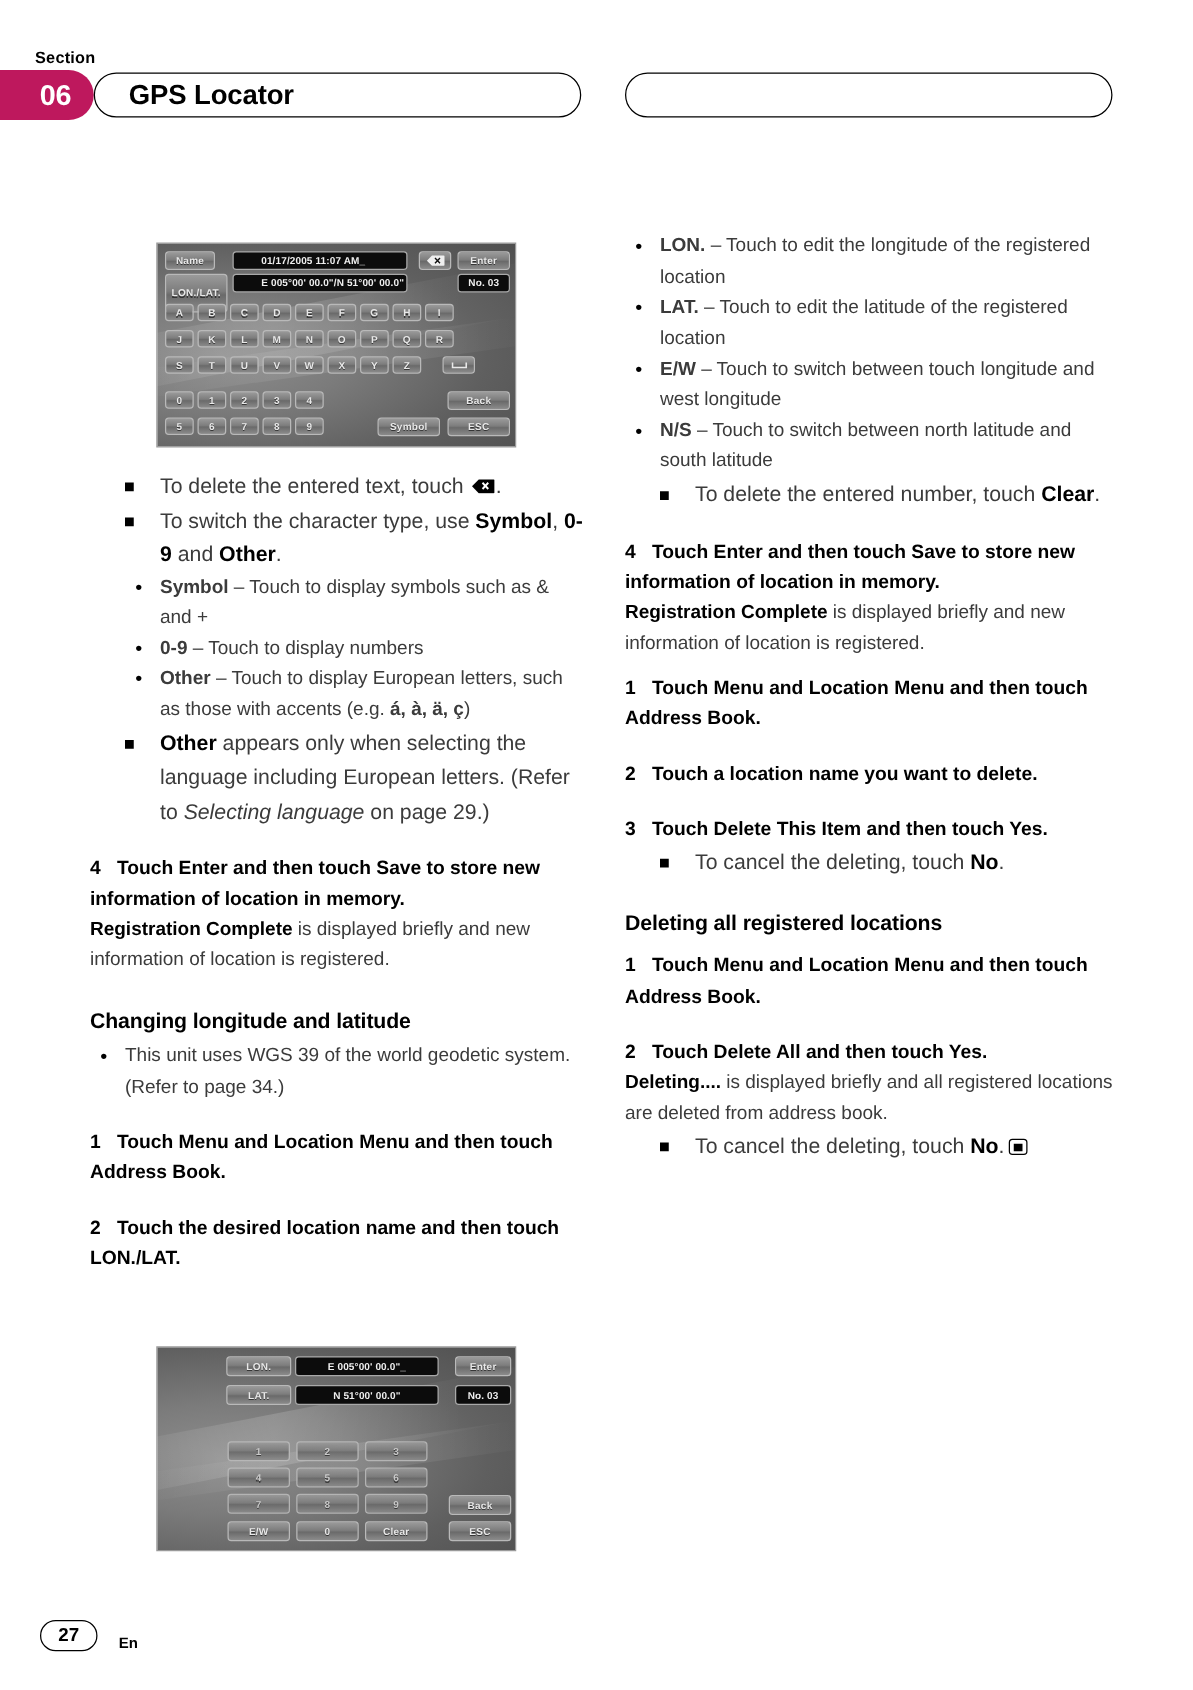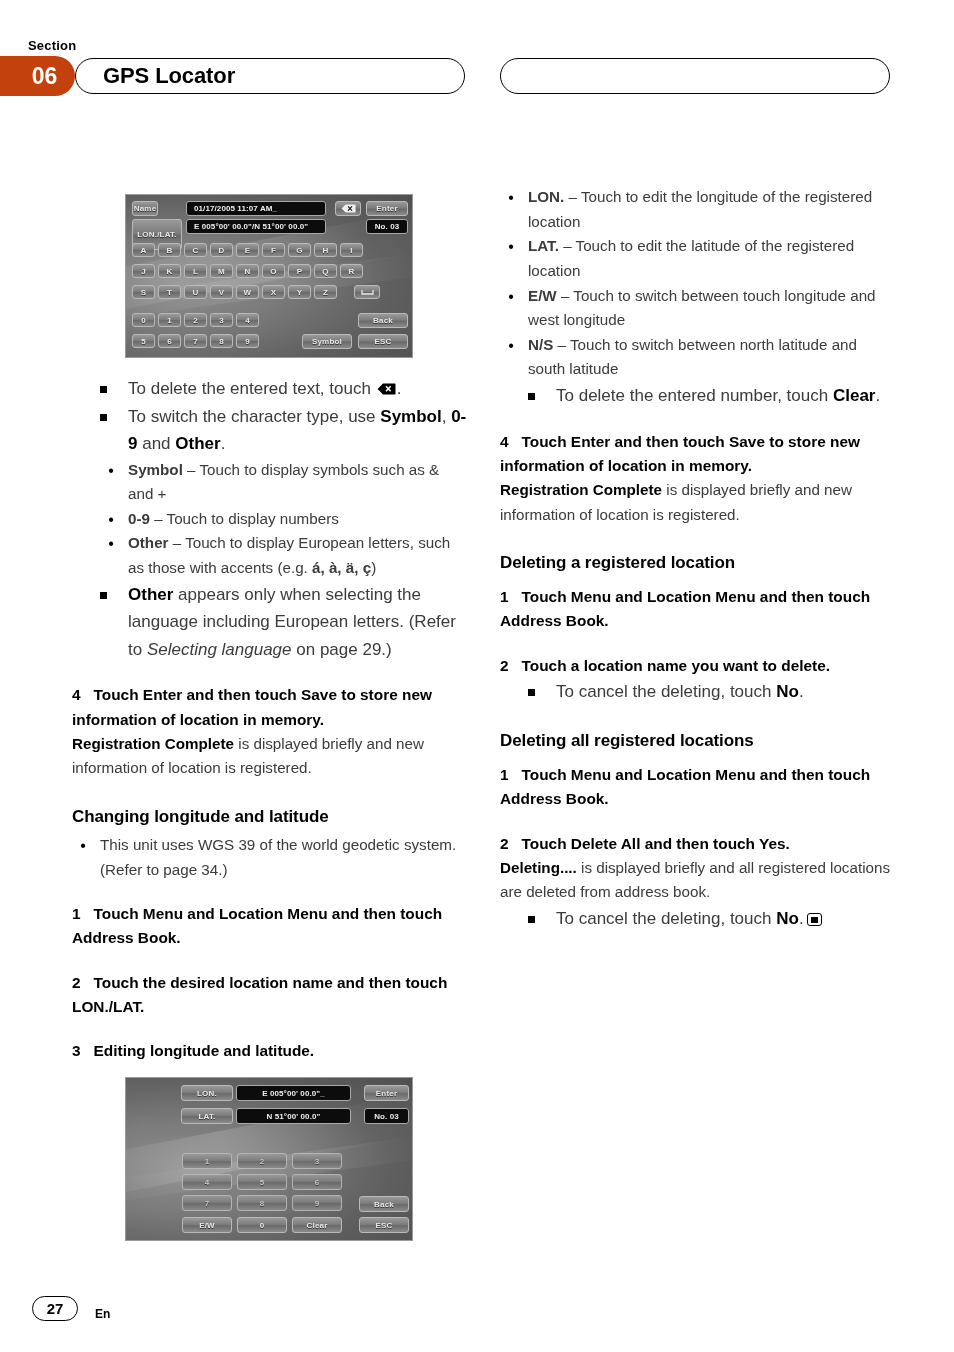--- a/index.html
+++ b/index.html
@@ -15,21 +15,21 @@
 
   
   .header { position:absolute; left:0; top:0; width:954px; height:130px; }
   .section-label {
     position:absolute; left:28px; top:38px;
     font-size:13px; font-weight:bold; letter-spacing:0.2px;
   }
   .section-tab {
     position:absolute; left:0px; top:56px;
     width:75px; height:40px;
-    background:#c2410c;
+    background:#be185d;
     border-radius: 0 22px 22px 0;
   }
   .section-num {
     position:absolute; left:0; top:0; width:75px; height:40px;
     color:#fff; font-size:23px; font-weight:bold;
     display:flex; align-items:center; justify-content:center;
     padding-left:14px;
   }
   .title-pill {
     position:absolute; left:75px; top:58px;
@@ -154,21 +154,21 @@
 
   .lcd {
     position:absolute; background:#0c0c0c;
     border:1px solid #a9a9a9; border-radius:3px;
     color:#efefef; font-size:8px; font-weight:bold;
     display:flex; align-items:center;
     font-family:"Liberation Sans", sans-serif;
     letter-spacing:0.1px; z-index:2;
   }
   .lcd.ctr { justify-content:center; }
-  .lcd .pad { padding-left:7px; }
+  .lcd .pad { padding-left:22px; }
 
   .kicon {
     position:absolute;
     background: linear-gradient(180deg, #9a9a9a 0%, #7d7d7d 45%, #6a6a6a 55%, #8b8b8b 100%);
     border:1px solid #b9b9b9; border-radius:3px;
     display:flex; align-items:center; justify-content:center; z-index:2;
   }
 
   
   .footer { position:absolute; left:0; bottom:0; width:954px; height:70px; }
@@ -194,21 +194,21 @@
   </div>
   <div class="title-pill">
     <span class="t">GPS Locator</span>
   </div>
   <div class="title-pill-right"></div>
 </div>
 
 <div class="shot shot-1">
   <div class="screen"></div>
 
-  <div class="k" style="left:6px;  top:6px;  width:26px;  height:15px;">Name</div>
+  <div class="k" style="left:6px;  top:6px;  width:40px;  height:15px;">Name</div>
   <div class="lcd" style="left:60px; top:6px;  width:140px; height:15px;">
       <span class="pad">01/17/2005 11:07 AM_</span>
     </div>
   <div class="kicon" style="left:209px; top:6px; width:26px; height:15px;">
     <svg width="15" height="9" viewBox="0 0 15 9">
         <path d="M4.6 0.4H14a.6.6 0 0 1 .6.6v7a.6.6 0 0 1-.6.6H4.6L0.5 4.5z" fill="#efefef"></path>
         <path d="M7 2.4l4 4.2M11 2.4l-4 4.2" stroke="#111" stroke-width="1.1"></path>
       </svg>
   </div>
   <div class="k" style="left:240px; top:6px;  width:42px; height:15px;">Enter</div>
@@ -287,21 +287,20 @@
   <p class="sq body-txt"><span class="mk"><i></i></span><b>Other</b><span> appears only when selecting the language including European letters. (Refer to </span><span class="it">Selecting language</span><span> on page 29.)</span></p>
 
   <p class="step"><span class="n">4</span><span>Touch Enter and then touch Save to store new information of location in memory.</span></p>
   <p class="body-txt"><b>Registration Complete</b><span> is displayed briefly and new information of location is registered.</span></p>
 
   <p class="subhead">Changing longitude and latitude</p>
   <p class="rd" style="margin-left:2px;"><span class="mk">•</span><span>This unit uses WGS 39 of the world geodetic system. (Refer to page 34.)</span></p>
 
   <p class="step"><span class="n">1</span><span>Touch Menu and Location Menu and then touch Address Book.</span></p>
   <p class="step"><span class="n">2</span><span>Touch the desired location name and then touch LON./LAT.</span></p>
-  <p class="step"><span class="n">3</span><span>Editing longitude and latitude.</span></p>
 </div>
 
 <div class="shot shot-2">
   <div class="screen"></div>
 
   <div class="k" style="left:55px;  top:7px;  width:52px;  height:16px;">LON.</div>
   <div class="lcd ctr" style="left:110px; top:7px; width:115px; height:16px;">E 005°00' 00.0"_</div>
   <div class="k" style="left:238px; top:7px;  width:45px;  height:16px;">Enter</div>
 
   <div class="k" style="left:55px;  top:30px; width:52px;  height:16px;">LAT.</div>
@@ -331,23 +330,23 @@
   <p class="rd" style="margin-left:2px;"><span class="mk">•</span><b>LON.</b><span> – Touch to edit the longitude of the registered location</span></p>
   <p class="rd" style="margin-left:2px;"><span class="mk">•</span><b>LAT.</b><span> – Touch to edit the latitude of the registered location</span></p>
   <p class="rd" style="margin-left:2px;"><span class="mk">•</span><b>E/W</b><span> – Touch to switch between touch longitude and west longitude</span></p>
   <p class="rd" style="margin-left:2px;"><span class="mk">•</span><b>N/S</b><span> – Touch to switch between north latitude and south latitude</span></p>
 
   <p class="sq body-txt"><span class="mk"><i></i></span><span>To delete the entered number, touch </span><b>Clear</b><span>.</span></p>
 
   <p class="step"><span class="n">4</span><span>Touch Enter and then touch Save to store new information of location in memory.</span></p>
   <p class="body-txt"><b>Registration Complete</b><span> is displayed briefly and new information of location is registered.</span></p>
 
-  <p class="subhead">Deleting a registered location</p>
   <p class="step" style="margin-top:12px;"><span class="n">1</span><span>Touch Menu and Location Menu and then touch Address Book.</span></p>
   <p class="step"><span class="n">2</span><span>Touch a location name you want to delete.</span></p>
+  <p class="step"><span class="n">3</span><span>Touch Delete This Item and then touch Yes.</span></p>
   <p class="sq body-txt"><span class="mk"><i></i></span><span>To cancel the deleting, touch </span><b>No</b><span>.</span></p>
 
   <p class="subhead">Deleting all registered locations</p>
   <p class="step" style="margin-top:12px;"><span class="n">1</span><span>Touch Menu and Location Menu and then touch Address Book.</span></p>
   <p class="step"><span class="n">2</span><span>Touch Delete All and then touch Yes.</span></p>
   <p class="body-txt"><b>Deleting....</b><span> is displayed briefly and all registered locations are deleted from address book.</span></p>
   <p class="sq body-txt"><span class="mk"><i></i></span><span>To cancel the deleting, touch </span><b>No</b><span>.</span><span class="endmark"><i></i></span></p>
 </div>
 
 <div class="footer">

